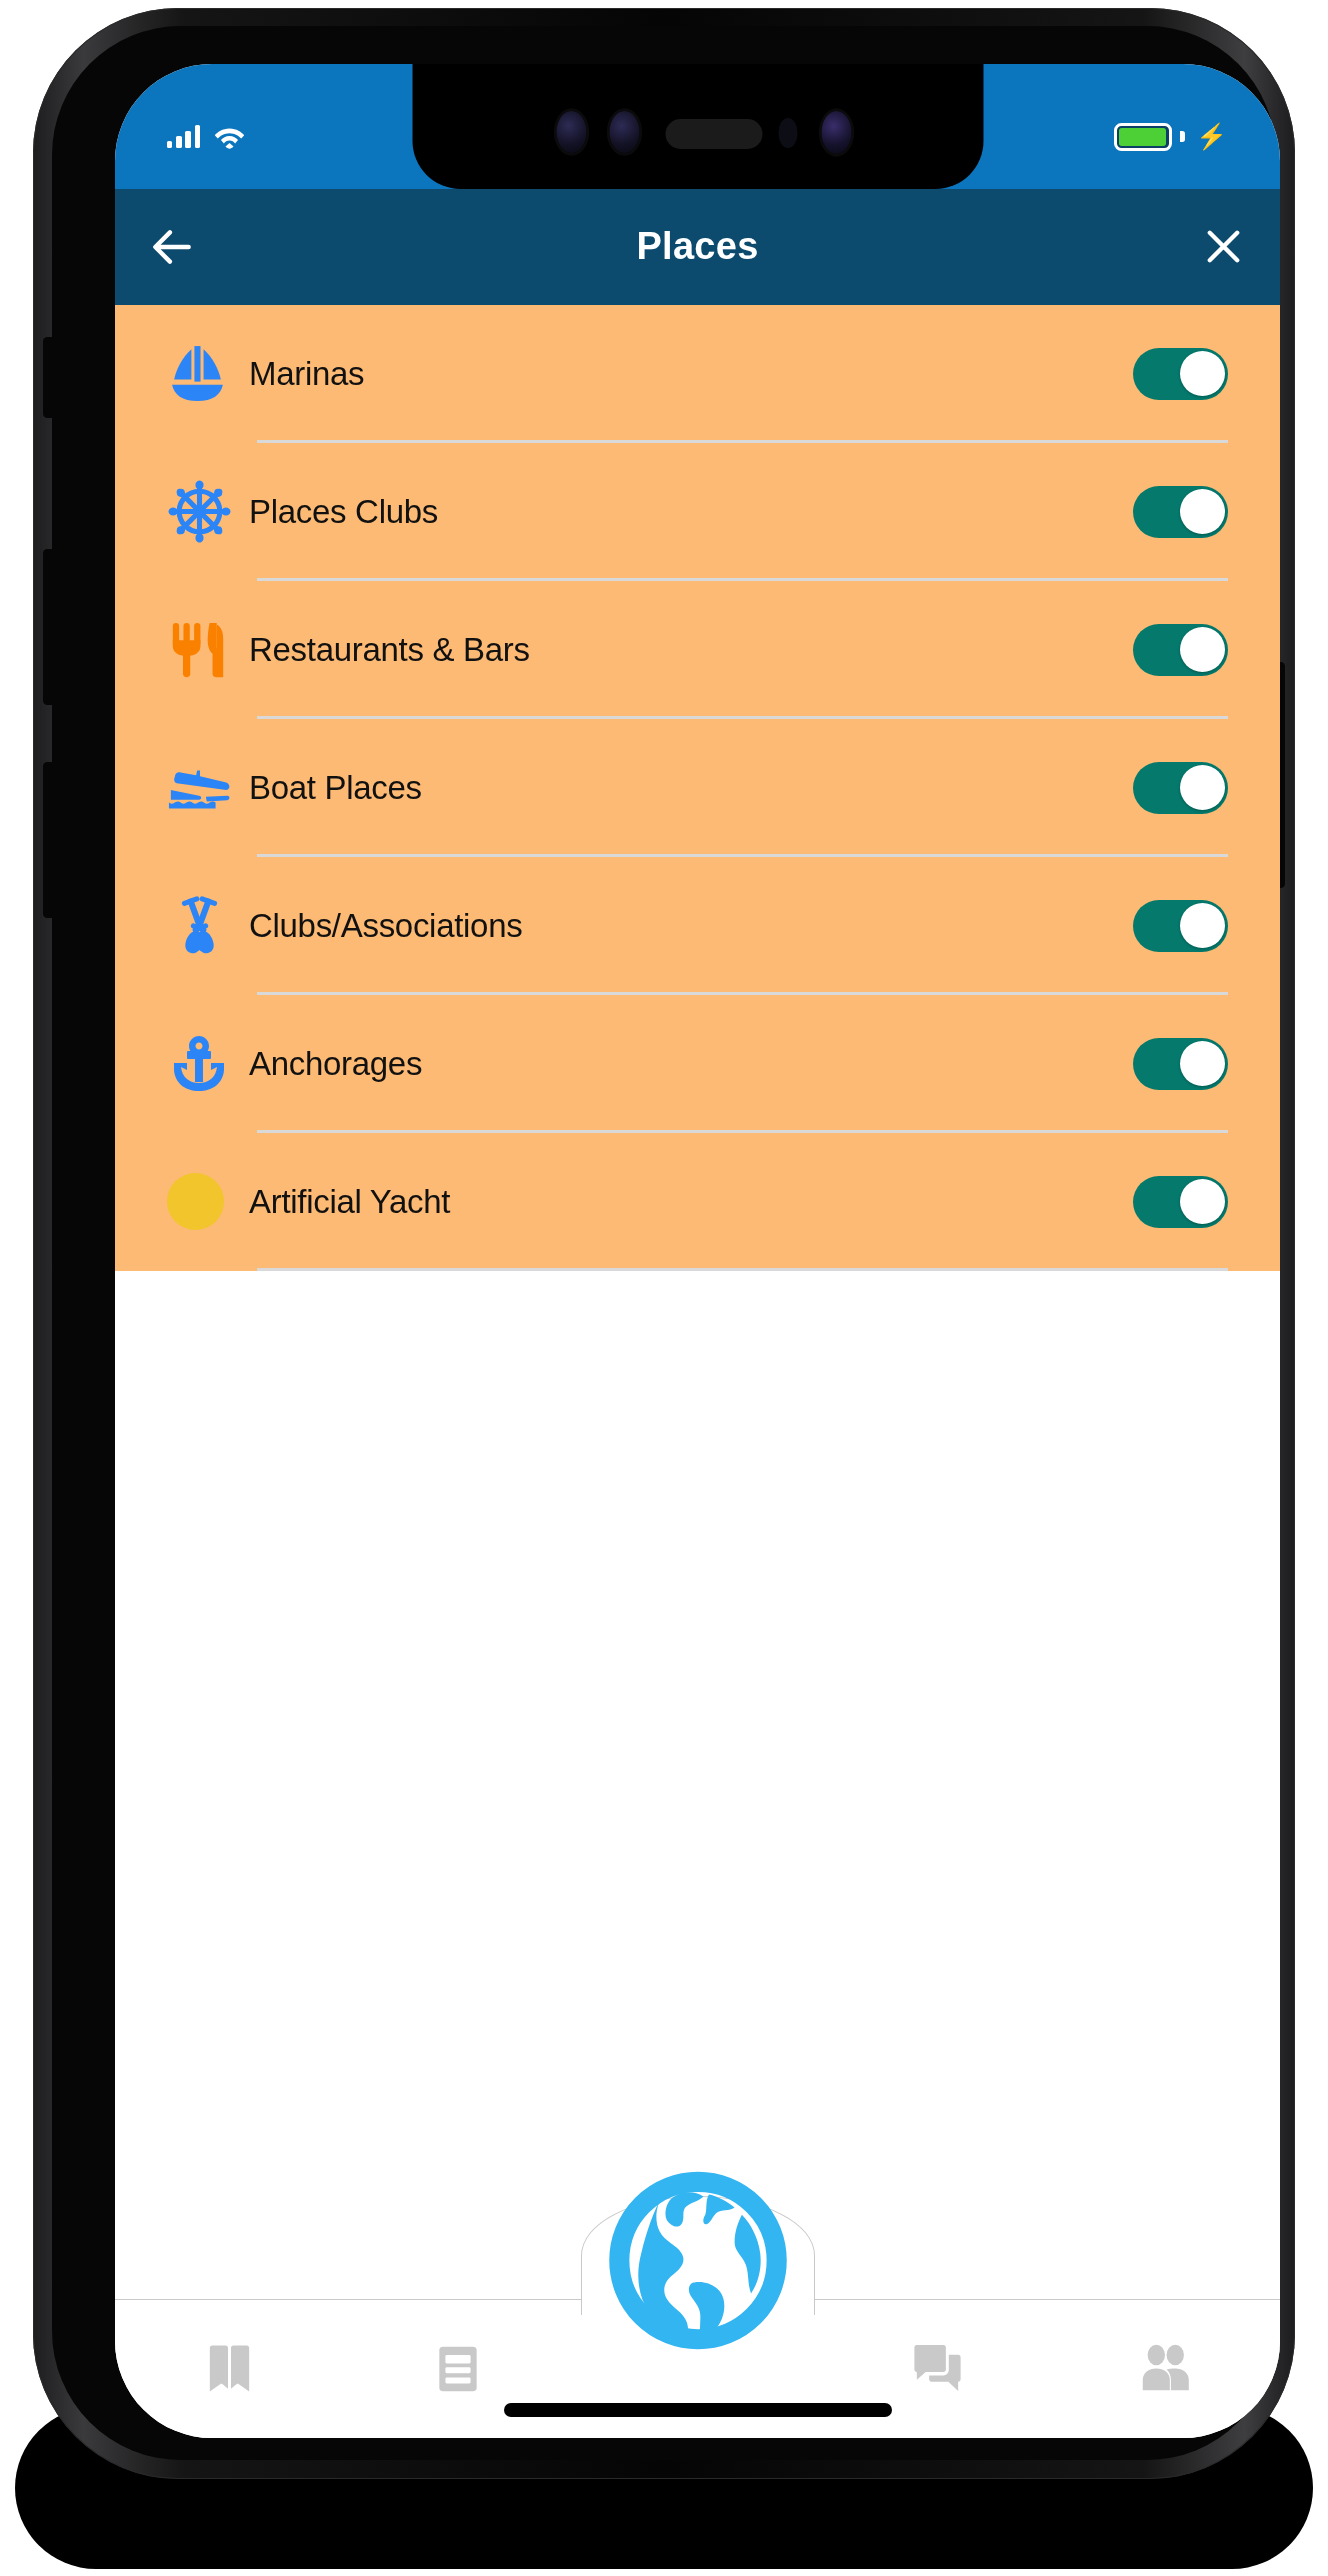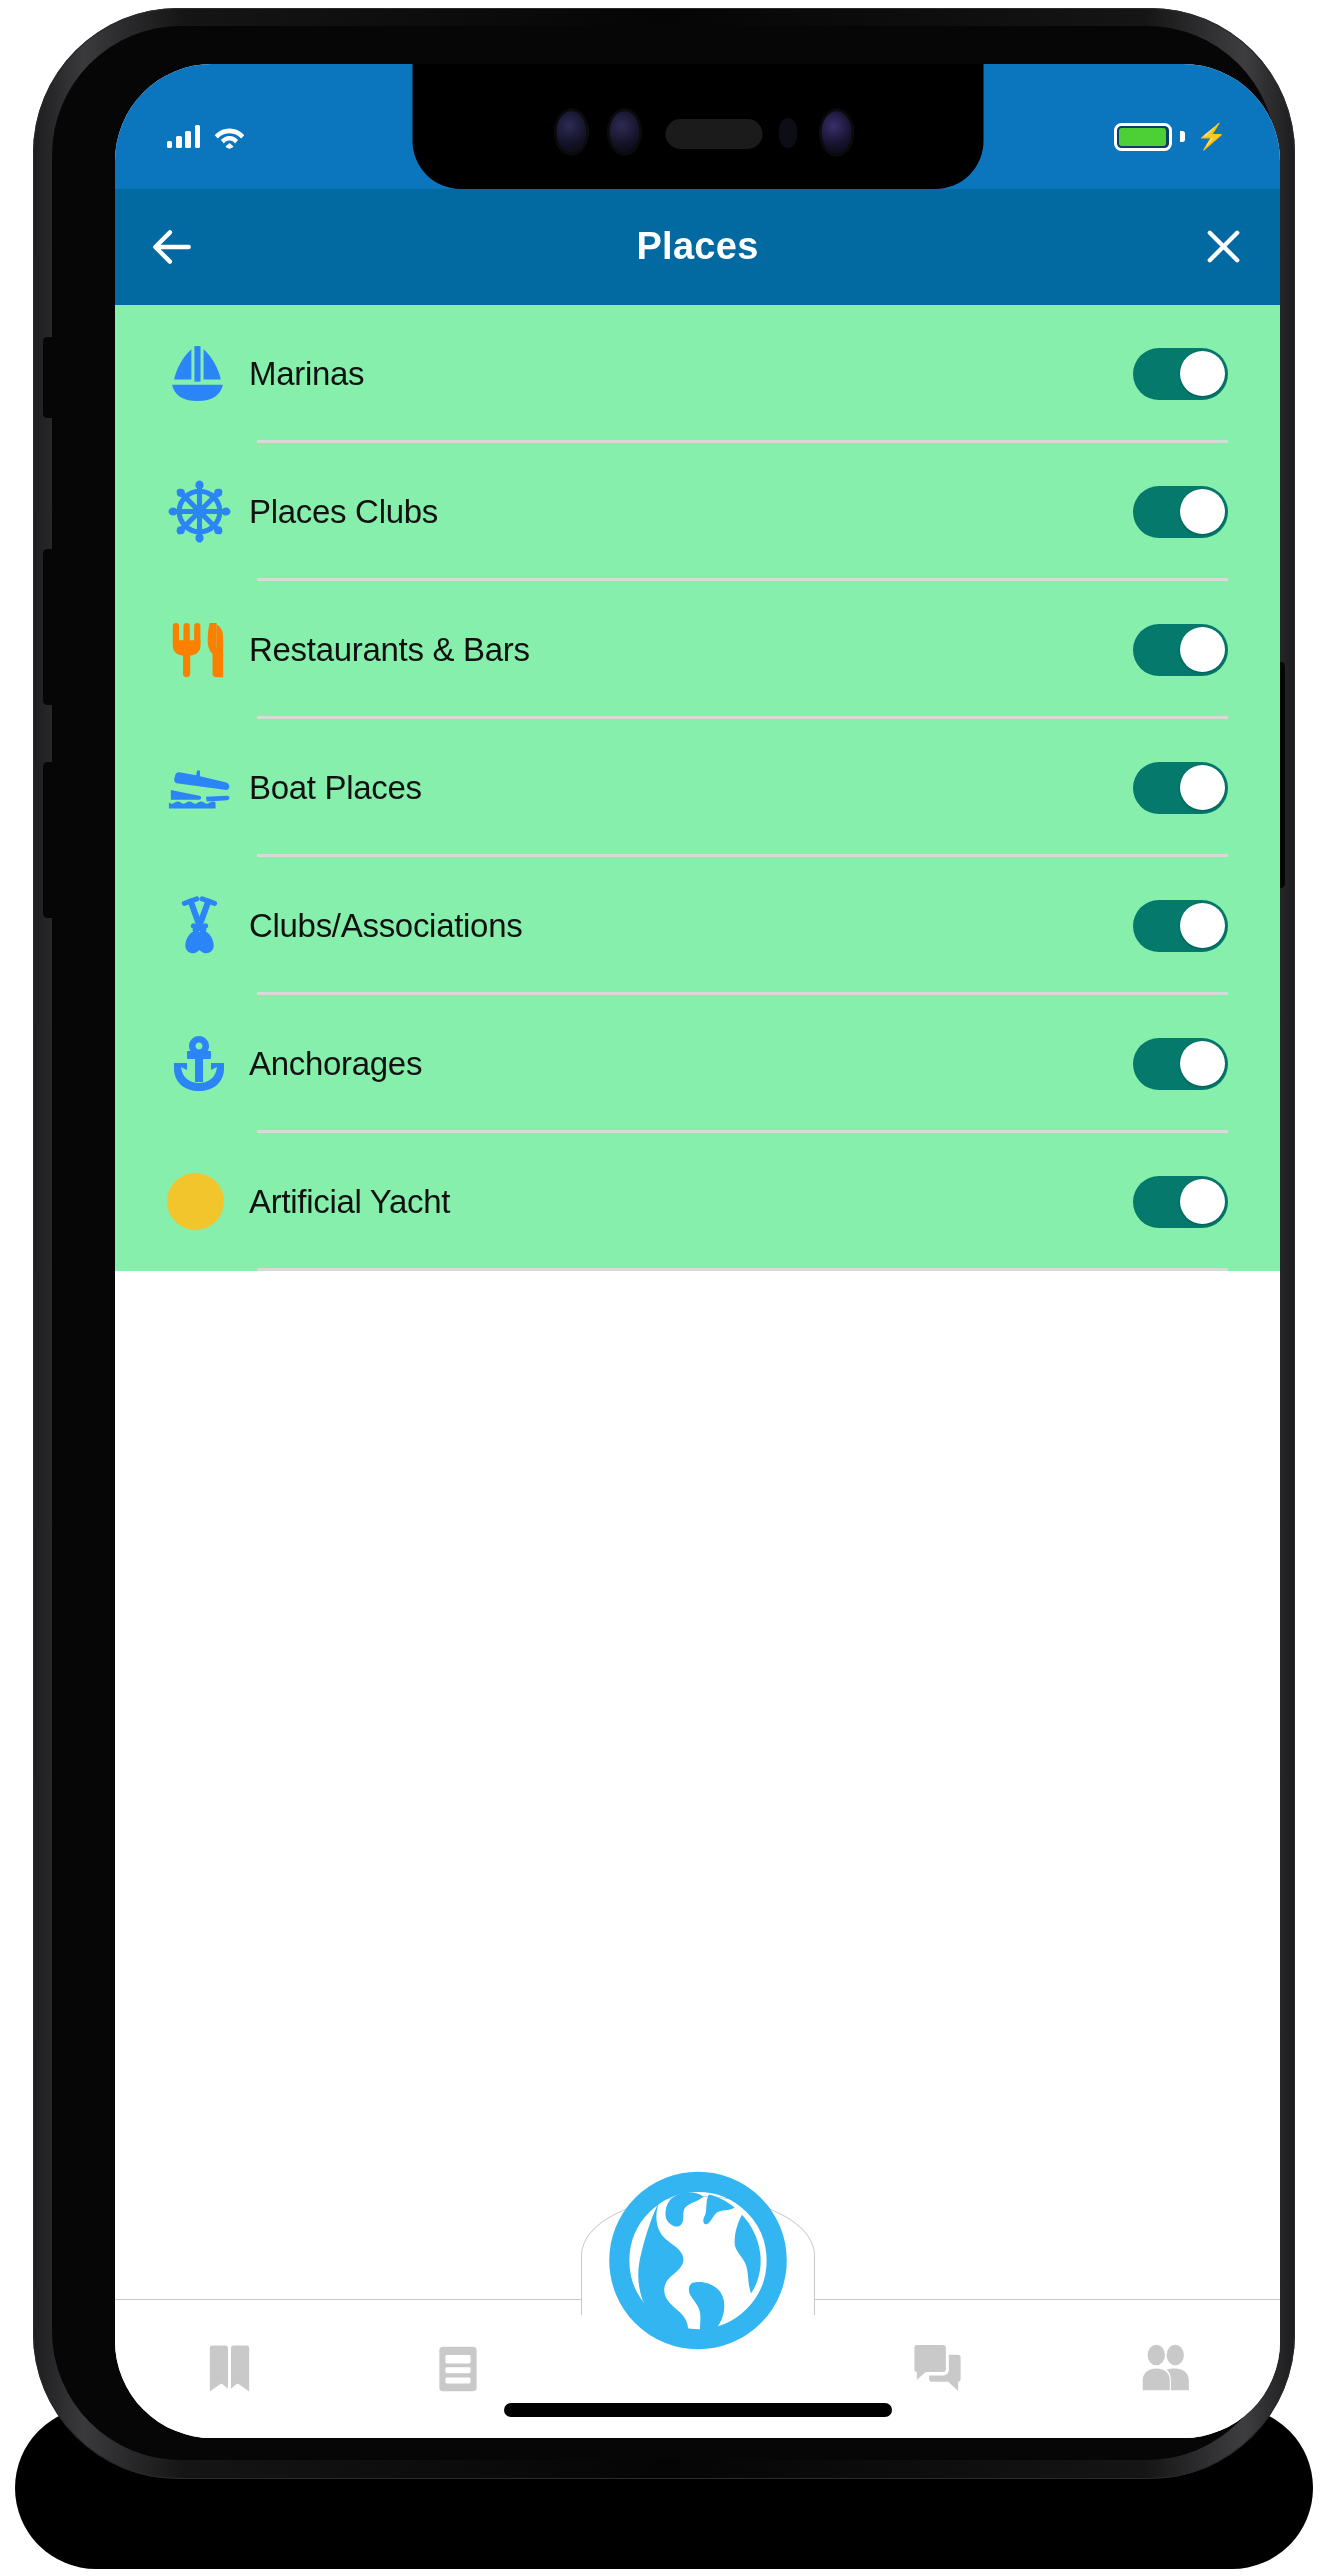--- a/index.html
+++ b/index.html
@@ -71,31 +71,31 @@
     width:58px;height:28px;border:3.8px solid #ffffff;border-radius:7.5px;
     box-sizing:border-box;padding:2.2px;background:#0b3f68;
   }
   .battery span{display:block;width:100%;height:100%;background:#4cd035;border-radius:2.7px;}
   .bat-cap{width:4.8px;height:10.8px;background:#fff;border-radius:0 2.7px 2.7px 0;margin-left:1.1px;}
   .bolt{color:#fff;font-size:25px;line-height:1;margin-left:4.3px;font-weight:700;}
 
   
   .appbar{
     position:absolute;left:0;top:125px;width:100%;height:116px;
-    background:#0369a1;display:flex;align-items:center;z-index:15;
+    background:#0c4a6e;display:flex;align-items:center;z-index:15;
   }
   .appbar .back{width:113px;display:flex;justify-content:center;align-items:center;cursor:pointer;}
   .appbar .title{
     flex:1;text-align:center;color:#ffffff;font-size:38px;font-weight:700;
     letter-spacing:0.3px;
   }
   .appbar .close{width:113px;display:flex;justify-content:center;align-items:center;cursor:pointer;}
 
   
-  .list{position:absolute;left:0;top:241px;width:100%;z-index:10;background:#86efac;}
+  .list{position:absolute;left:0;top:241px;width:100%;z-index:10;background:#fdba74;}
   .row{position:relative;display:flex;align-items:center;height:138px;padding:0 0 0 52px;box-sizing:border-box;}
   .row .ic{width:82px;display:flex;align-items:center;justify-content:flex-start;flex:none;}
   .row .lbl{flex:1;font-size:33px;color:#111111;letter-spacing:-0.3px;}
   .row .tg{flex:none;margin-right:52px;}
   .divider{position:absolute;left:142px;right:52px;bottom:0;height:2.7px;background:#d9d9d9;}
 
   .toggle{
     width:95px;height:52px;border-radius:26px;background:#04796c;
     position:relative;cursor:pointer;
   }

